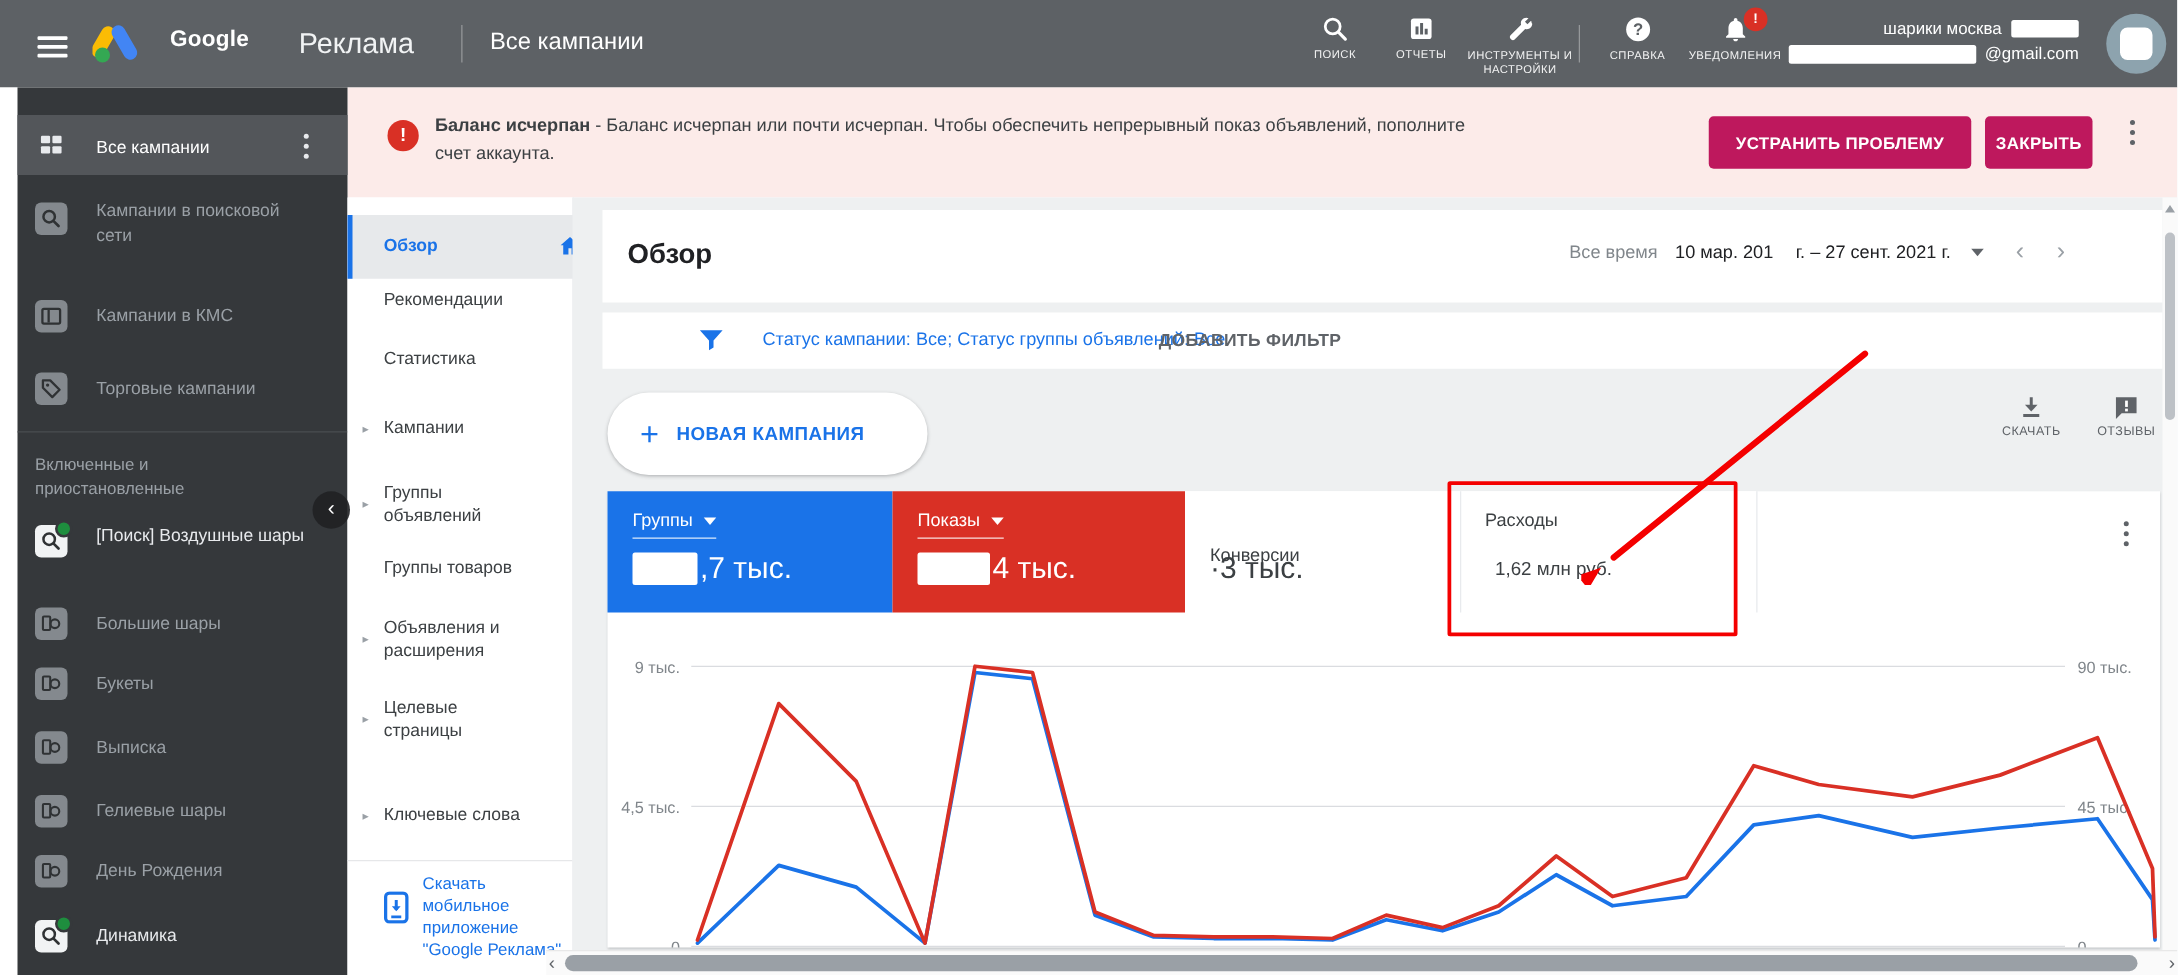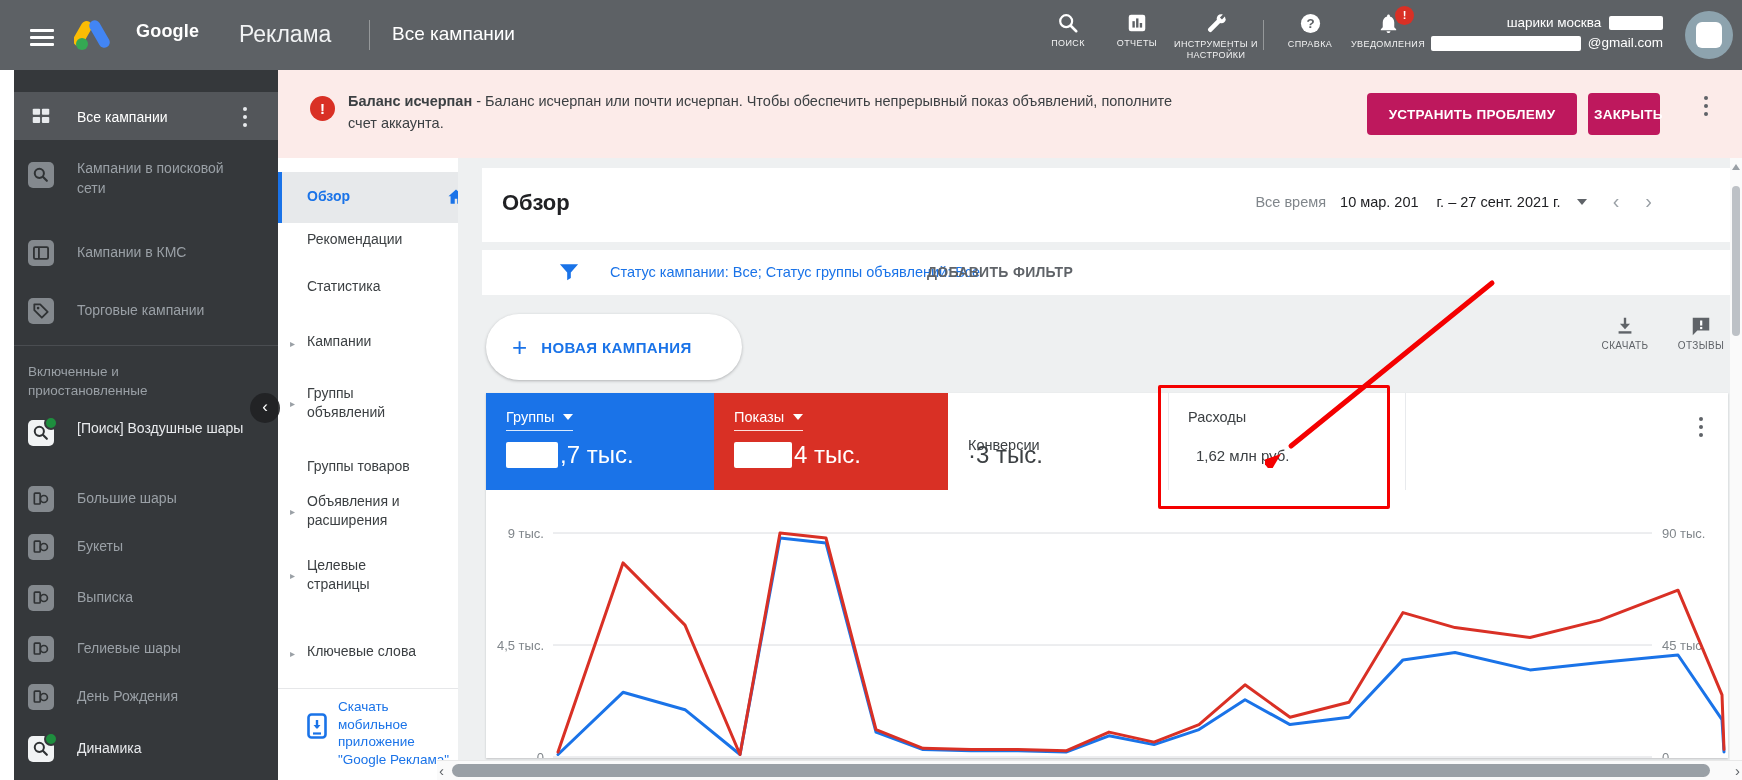--- a/index.html
+++ b/index.html
@@ -170,21 +170,21 @@
       </div>
   </div>
 
   <div id="banner">
     <div class="banner-ic">!</div>
     <div class="banner-text">
       <b>Баланс исчерпан</b>
       <span>- Баланс исчерпан или почти исчерпан. Чтобы обеспечить непрерывный показ объявлений, пополните счет аккаунта.</span>
     </div>
     <button class="btn-red" style="left:1089px;top:23px;width:210px;height:42px;">УСТРАНИТЬ ПРОБЛЕМУ</button>
-    <button class="btn-red" style="left:1310px;top:23px;width:72px;height:42px;">ЗАКРЫТЬ</button>
+    <button class="btn-red" style="left:1310px;top:23px;width:86px;height:42px;">ЗАКРЫТЬ</button>
     <div class="kebab abs" style="left:1420px;top:26px;width:16px;">
         <i></i>
         <i></i>
         <i></i>
       </div>
   </div>
 
   <div id="leftstrip"></div>
   <div id="sidebar">
 
@@ -313,21 +313,21 @@
       <span class="lab">Статистика</span>
     </div>
     <div class="sn-item" style="top:174px;height:20px;">
       <span class="sn-arrow">▸</span>
       <span class="lab">Кампании</span>
     </div>
     <div class="sn-item" style="top:226px;height:40px;">
       <span class="sn-arrow" style="top:10px;">▸</span>
       <span class="lab" style="width:90px;">Группы объявлений</span>
     </div>
-    <div class="sn-item" style="top:299px;height:20px;">
+    <div class="sn-item" style="top:286px;height:20px;">
       <span class="lab">Группы товаров</span>
     </div>
     <div class="sn-item" style="top:334px;height:40px;">
       <span class="sn-arrow" style="top:10px;">▸</span>
       <span class="lab" style="width:105px;">Объявления и расширения</span>
     </div>
     <div class="sn-item" style="top:398px;height:40px;">
       <span class="sn-arrow" style="top:10px;">▸</span>
       <span class="lab" style="width:80px;">Целевые страницы</span>
     </div>

